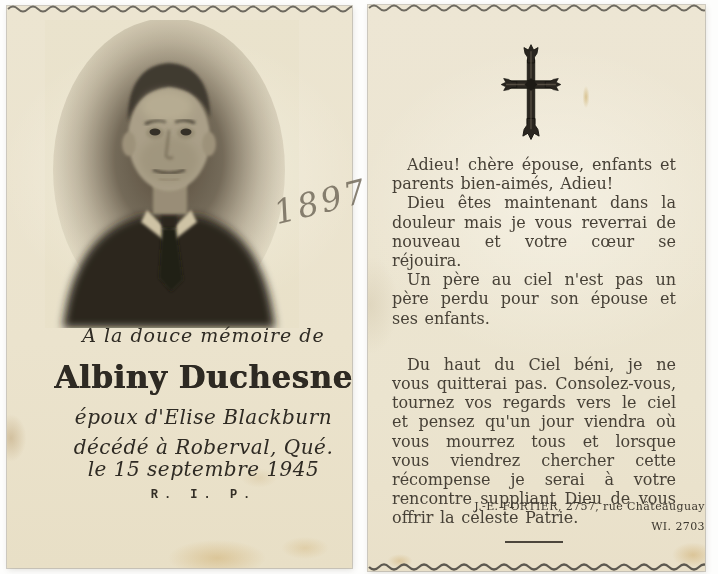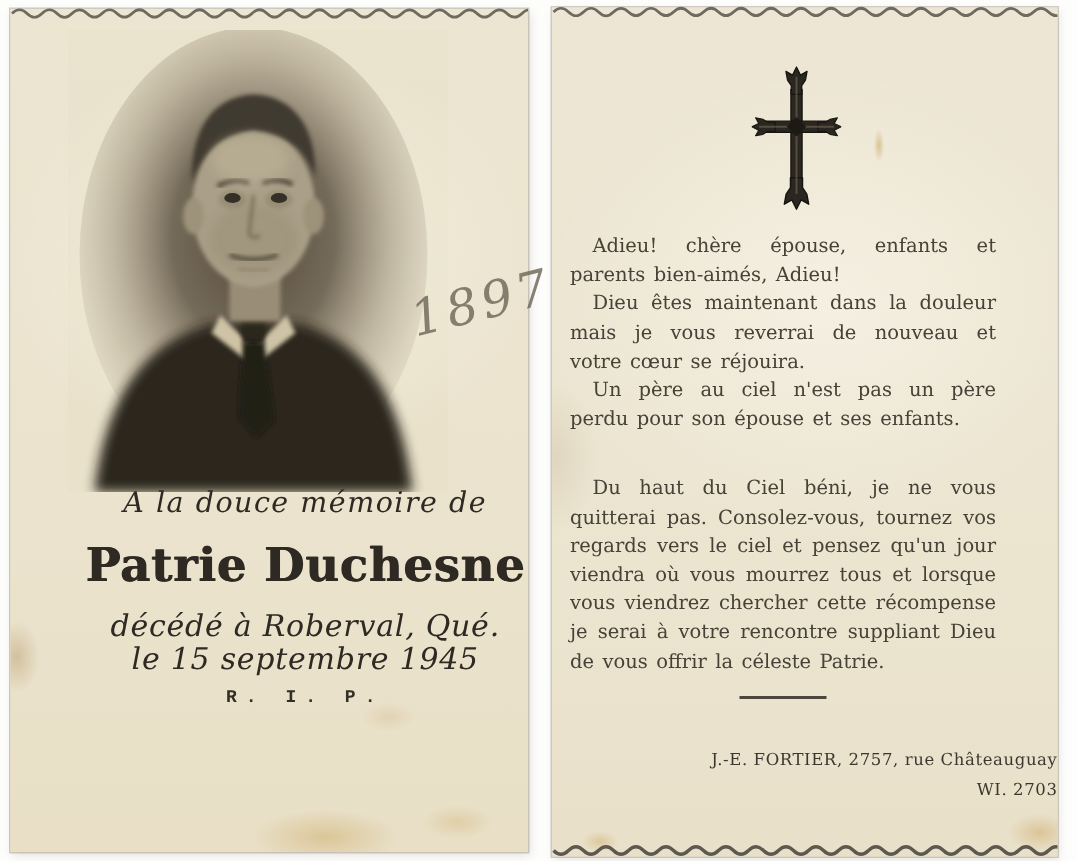--- a/index.html
+++ b/index.html
@@ -52,22 +52,22 @@
   .m-name  { font-size:31px; font-weight:bold; letter-spacing:0.5px; margin:0 0 11px;
              text-shadow:0.6px 0 currentColor; }
   .m-line  { font-size:20px; font-style:italic; letter-spacing:.5px; line-height:22px; margin:0 0 8px; }
   .m-line.wide { margin-bottom:0; }
   .m-rip   { font-family:Liberation Mono, monospace; font-size:12px; font-weight:bold;
              letter-spacing:6px; margin:4px 0 0; color:#332e26; }
 
   .cross { position:absolute; left:133px; top:38px; width:60px; height:100px; }
 
   .prayer {
-    position:absolute; left:12px; top:150px; width:284px;
-    font-size:13px; line-height:19.2px; text-align:justify;
+    position:absolute; left:24px; top:150px; width:284px;
+    font-size:16px; line-height:19.2px; text-align:justify;
     color:#474137; word-spacing:1.5px;
   }
   .prayer p { margin:0; text-indent:15px; }
   .prayer p.gap-top { margin-top:27px; }
   .rule { width:58px; height:0; border:0; border-top:2px solid #4c463c; margin:13px auto 12px; }
 
   .printer {
     position:absolute; left:0; top:492px; width:100%;
     text-align:right; color:#3c372e;
     font-size:11px; line-height:20px; letter-spacing:.4px;
@@ -122,21 +122,22 @@
         <path d="M116 196 L132 196 L131 209 L117 209 Z" fill="#211b14" filter="url(#b1)"></path>
         <path d="M117 208 L131 208 L138 260 L126 272 L114 258 Z" fill="#17130e" filter="url(#b1)"></path>
         <rect width="254" height="308" fill="#d4c4a0" opacity="0.06"></rect>
       </svg>
     </div>
 
     <div class="year">1897</div>
 
     <div class="memorial">
       <p class="m-intro">A la douce mémoire de</p>
-      <h1 class="m-name">Patrie Duchesne</h1>
+      <h1 class="m-name">Albiny Duchesne</h1>
+      <p class="m-line">époux d'Elise Blackburn</p>
       <p class="m-line wide">décédé à Roberval, Qué.</p>
       <p class="m-line">le 15 septembre 1945</p>
       <p class="m-rip">R. I. P.</p>
     </div>
   </section>
 
   <section class="card card-right">
 
     <svg class="deckle top" viewBox="0 0 337 12" preserveAspectRatio="none" aria-hidden="true">
       <path d="M1 7 q5 -5 10 0 t10 0 t10 0 t10 0 t10 0 t10 0 t10 0 t10 0 t10 0 t10 0 t10 0 t10 0 t10 0 t10 0 t10 0 t10 0 t10 0 t10 0 t10 0 t10 0 t10 0 t10 0 t10 0 t10 0 t10 0 t10 0 t10 0 t10 0 t10 0 t10 0 t10 0 t10 0 t10 0 t10 0" fill="none" stroke="#6e6a60" stroke-width="1.8"></path>

